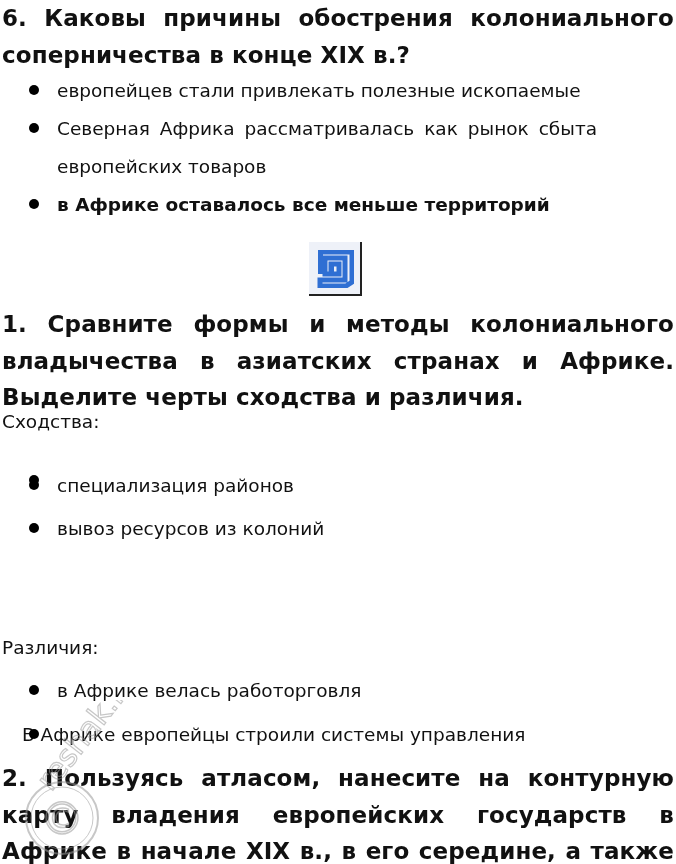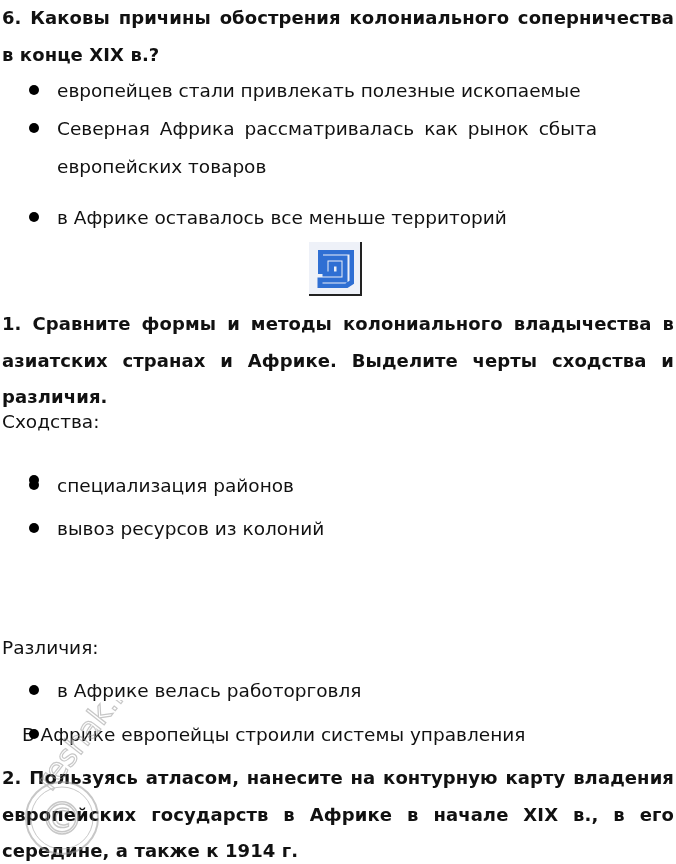--- a/index.html
+++ b/index.html
@@ -19,21 +19,21 @@
     position: absolute;
     left: 0;
     top: 0;
     width: 676px;
   }
   .q-heading {
     position: absolute;
     left: 2px;
     width: 672px;
     font-weight: bold;
-    font-size: 18px;
+    font-size: 23px;
     line-height: 36.5px;
     text-align: justify;
     text-align-last: left;
     letter-spacing: 0.1px;
     margin: 0;
   }
   .plain-label {
     position: absolute;
     left: 2px;
     font-size: 18.5px;
@@ -101,21 +101,21 @@
 
   <ul class="bullet-list" style="top:72px;">
     <li class="bullet-item">
       <span class="bullet-dot"></span>
       <span>европейцев стали привлекать полезные ископаемые</span>
     </li>
     <li class="bullet-item" style="">
       <span class="bullet-dot"></span>
       <span>Северная Африка рассматривалась как рынок сбыта европейских товаров</span>
     </li>
-    <li class="bullet-item" style="margin-top:13px;">
+    <li class="bullet-item" style="margin-top:0;font-weight:bold;">
       <span class="bullet-dot"></span>
       <span>в Африке оставалось все меньше территорий</span>
     </li>
   </ul>
 
   <div class="logo-box">
     <svg width="38" height="38" viewBox="0 0 38 38">
       <path d="M2 2 H36 V32 L30 36 H4 V30 H29 V8 H9 V24 H23 V14 H15 V19 H18" fill="none" stroke="#2f6fd3" stroke-width="5" stroke-linejoin="miter"></path>
       <rect x="2" y="2" width="5" height="22" fill="#2f6fd3"></rect>
     </svg>

